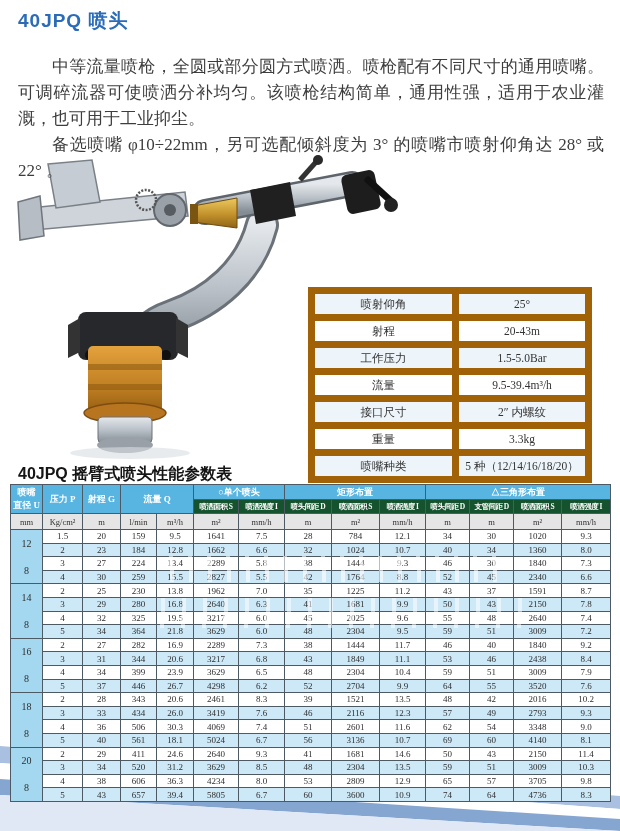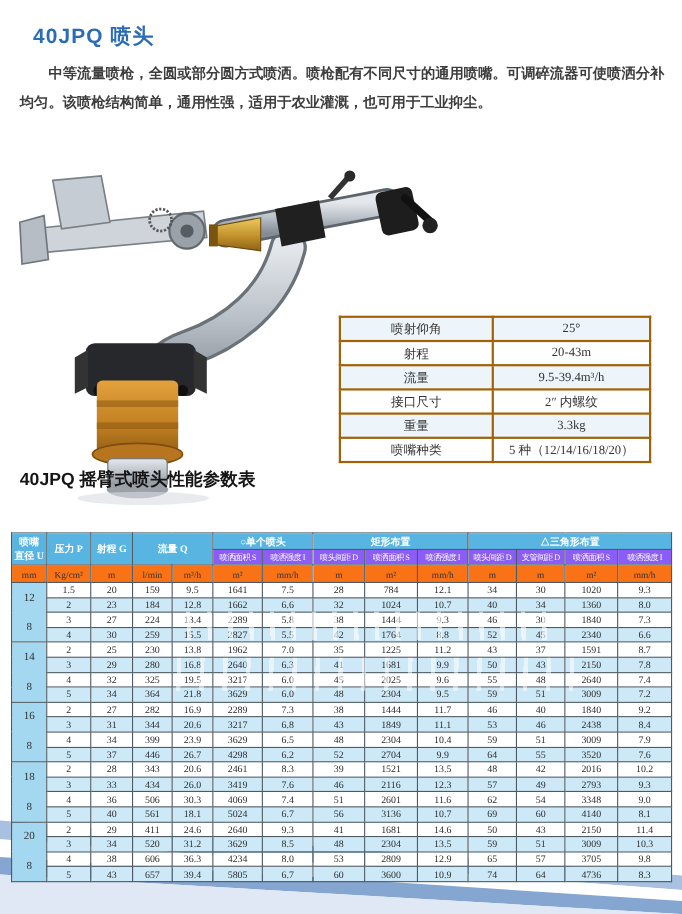--- a/index.html
+++ b/index.html
@@ -1,44 +1,44 @@
 <!DOCTYPE html>
 <html><head>
 <meta charset="utf-8">
 <style>
   html,body{margin:0;padding:0;background:#fff;}
   #page{position:relative;width:620px;height:831px;background:#ffffff;overflow:hidden;
         font-family:"Liberation Sans",sans-serif;}
   
-  #title{position:absolute;left:18px;top:8px;margin:12px;font-size:19px;font-weight:bold;
+  #title{position:absolute;left:18px;top:8px;margin:0;font-size:19px;font-weight:bold;
          color:#2b6cb8;letter-spacing:1px;z-index:2;}
   #intro{position:absolute;left:18px;top:54px;width:586px;z-index:2;
-         font-family:"Liberation Serif",serif;font-size:13px;line-height:26px;color:#3d3d3d;font-weight:bold;}
+         font-family:"Liberation Serif",serif;font-size:17px;line-height:26px;color:#3d3d3d;}
   #intro p{margin:0;text-indent:2em;text-align:justify;}
   
   #photo{position:absolute;left:0px;top:150px;width:400px;height:310px;z-index:1;}
   
   #spec{position:absolute;left:308px;top:287px;z-index:2;border-collapse:collapse;
         table-layout:fixed;width:284px;font-family:"Liberation Serif",serif;}
-  #spec td{border:2px solid #a16207;height:20px;text-align:center;font-size:11.5px;color:#333;
+  #spec td{border:7px solid #a16207;height:20px;text-align:center;font-size:11.5px;color:#333;
            padding:0;white-space:nowrap;overflow:hidden;}
   #spec td.sl{width:137px;}
   #spec tr:nth-child(odd) td{background:#edf5fa;}
   #spec tr:nth-child(even) td{background:#ffffff;}
   
-  #perf-title{position:absolute;left:18px;top:426px;margin:0;font-size:16px;font-weight:600;
+  #perf-title{position:absolute;left:18px;top:464px;margin:0;font-size:16px;font-weight:600;
               color:#151515;z-index:2;}
   #perf{position:absolute;left:10px;top:484px;z-index:2;border-collapse:collapse;
         table-layout:fixed;width:600px;font-family:"Liberation Serif",serif;}
   #perf th,#perf td{border:1px solid #4d5a63;text-align:center;padding:0;overflow:hidden;
                     white-space:nowrap;}
   #perf tr.h1 th{background:#58b4e0;color:#fff;font-size:9px;font-weight:bold;height:14px;}
-  #perf tr.h2 th{background:#8b5cf6;color:#fff;font-size:7.5px;font-weight:normal;height:13px;
+  #perf tr.h2 th{background:#14532d;color:#fff;font-size:7.5px;font-weight:bold;height:13px;
                  letter-spacing:-0.5px;}
-  #perf tr.units td{background:#f97316;font-size:8.5px;height:15px;color:#333;}
+  #perf tr.units td{background:#e5e5e5;font-size:8.5px;height:15px;color:#333;}
   #perf tbody td{font-size:9px;height:12.6px;color:#2e2e2e;background:#fff;}
   #perf tbody tr.alt td{background:#cde9f7;}
   #perf tbody td.nz{background:#a3d8f0;font-size:10px;color:#2f2f2f;vertical-align:middle;}
   #perf tbody td.nz div{line-height:13px;}
   #perf tbody td.nz div:first-child{margin-bottom:14px;}
   
   #watermark{position:absolute;left:155px;top:548px;width:370px;height:98px;z-index:3;
      pointer-events:none;opacity:.8;
      background-image:
        repeating-linear-gradient(88deg, rgba(255,255,255,0) 0 5px, rgba(255,255,255,.75) 5px 9px, rgba(255,255,255,0) 9px 19px),
@@ -51,20 +51,21 @@
 </style>
 </head>
 <body>
 
 <div id="page">
 
   <h1 id="title">40JPQ 喷头</h1>
 
   <div id="intro">
     <p>中等流量喷枪，全圆或部分圆方式喷洒。喷枪配有不同尺寸的通用喷嘴。可调碎流器可使喷洒分补均匀。该喷枪结构简单，通用性强，适用于农业灌溉，也可用于工业抑尘。</p>
+    <p>备选喷嘴 φ10÷22mm，另可选配倾斜度为 3° 的喷嘴市喷射仰角达 28° 或 22° 。</p>
   </div>
 
   <div id="photo">
     <svg width="400" height="310" viewBox="0 0 400 310" xmlns="http://www.w3.org/2000/svg">
       <defs>
         <linearGradient id="gSilver" x1="0" y1="0" x2="0" y2="1">
           <stop offset="0" stop-color="#e4e8ec"></stop>
             <stop offset="0.5" stop-color="#b9c0c7"></stop>
             <stop offset="1" stop-color="#848c94"></stop>
         </linearGradient>
@@ -124,20 +125,24 @@
 
   <table id="spec">
     <tbody id="spec-body">
         <tr>
           <td class="sl">喷射仰角</td>
           <td class="sv">25°</td>
         </tr>
         <tr>
           <td class="sl">射程</td>
           <td class="sv">20-43m</td>
+        </tr>
+        <tr>
+          <td class="sl">工作压力</td>
+          <td class="sv">1.5-5.0Bar</td>
         </tr>
         <tr>
           <td class="sl">流量</td>
           <td class="sv">9.5-39.4m³/h</td>
         </tr>
         <tr>
           <td class="sl">接口尺寸</td>
           <td class="sv">2″ 内螺纹</td>
         </tr>
         <tr>

